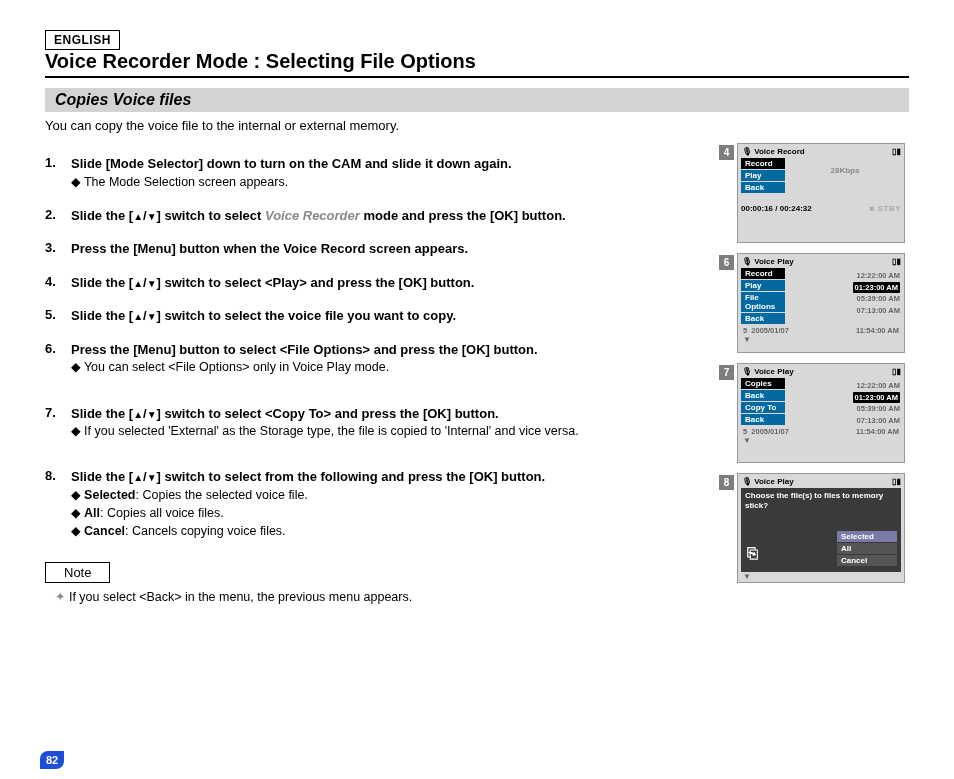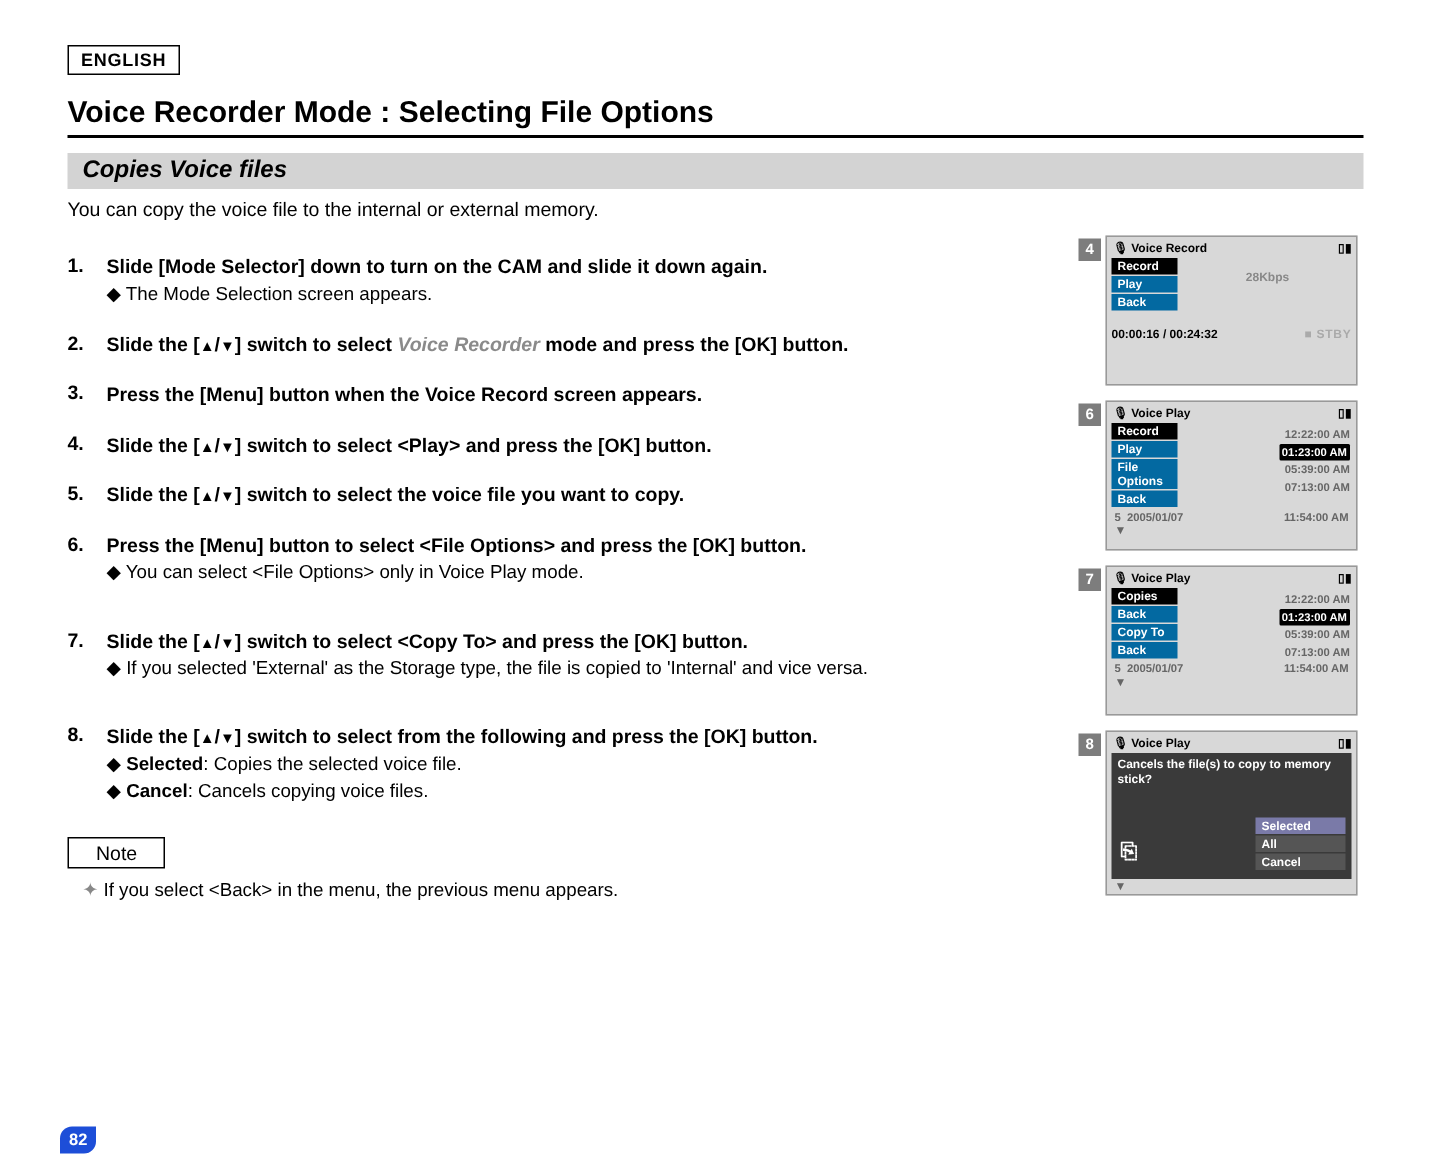--- a/index.html
+++ b/index.html
@@ -1,17 +1,17 @@
 <!DOCTYPE html>
 <html><head>
 <meta charset="utf-8">
 <style>
 * { box-sizing: border-box; margin: 0; padding: 0; }
 body { font-family: Arial, Helvetica, sans-serif; background: #fff; width: 954px; height: 779px; position: relative; padding: 30px 45px 30px 45px; color: #000; font-size: 13px; }
-.lang-box { border: 1.5px solid #000; display: inline-block; padding: 2px 8px; font-size: 12px; font-weight: bold; letter-spacing: 0.5px; margin-bottom: 14px; }
+.lang-box { border: 1.5px solid #000; display: inline-block; padding: 2px 8px; font-size: 12px; font-weight: bold; letter-spacing: 0.5px; margin-bottom: 0; }
 .main-title { font-size: 20px; font-weight: bold; border-bottom: 2.5px solid #000; padding-bottom: 3px; margin-bottom: 10px; }
 .section-head { background: #d3d3d3; font-size: 16px; font-weight: bold; font-style: italic; padding: 3px 10px; margin-bottom: 6px; }
 .intro { font-size: 13px; margin-bottom: 10px; }
 .content-row { display: flex; gap: 8px; }
 .left-col { flex: 1 1 auto; }
 .right-col { width: 172px; flex: 0 0 172px; }
 ol.steps { list-style: none; counter-reset: step; }
 ol.steps > li { counter-increment: step; margin-bottom: 16px; position: relative; padding-left: 26px; margin-top: 12px; }
 ol.steps > li::before { content: counter(step) "."; position: absolute; left: 0; font-weight: bold; font-size: 13px; }
 .step-main { font-weight: bold; font-size: 13px; line-height: 1.35; }
@@ -95,20 +95,21 @@
     <div class="step-main">
       <span>Slide the [</span><span class="arr-up"></span>/<span class="arr-dn"></span><span>] switch to select &lt;Copy To&gt; and press the [OK] button.</span>
     </div>
     <div class="sub">If you selected 'External' as the Storage type, the file is copied to 'Internal' and vice versa.</div>
   </li>
   <li class="gap-big">
     <div class="step-main">
       <span>Slide the [</span><span class="arr-up"></span>/<span class="arr-dn"></span><span>] switch to select from the following and press the [OK] button.</span>
     </div>
     <div class="sub"><span class="b">Selected</span><span>: Copies the selected voice file.</span></div>
+    <div class="sub"><span class="b">All</span><span>: Copies all voice files.</span></div>
     <div class="sub"><span class="b">Cancel</span><span>: Cancels copying voice files.</span></div>
   </li>
 </ol>
 <div class="note-box">Note</div>
 <div class="note-line">If you select &lt;Back&gt; in the menu, the previous menu appears.</div>
 </div>
 
 <div class="right-col">
 
   <div class="thumb-wrap">
@@ -188,21 +189,21 @@
   </div>
 
   <div class="thumb-wrap">
     <div class="thumb-num">8</div>
     <div class="thumb" style="height:110px;">
       <div class="hbar">
             <span><span class="mic"></span><span>Voice Play</span></span>
             <span class="icons">▯ ▮</span>
           </div>
       <div class="popup">
-        <div class="q">Cancels the file(s) to copy to memory stick?</div>
+        <div class="q">Choose the file(s) to files to memory stick?</div>
         <div class="copyicon">⎘</div>
         <div class="opt-list">
           <div class="opt sel">Selected</div>
           <div class="opt">All</div>
           <div class="opt">Cancel</div>
         </div>
       </div>
       <div class="dnarrow">▼</div>
     </div>
   </div>

